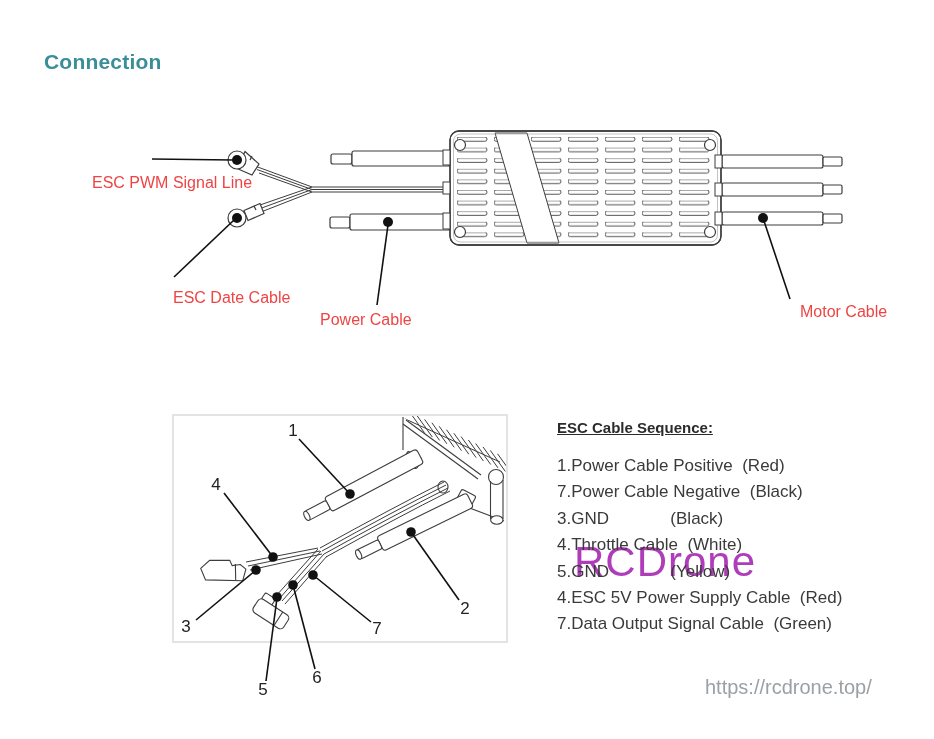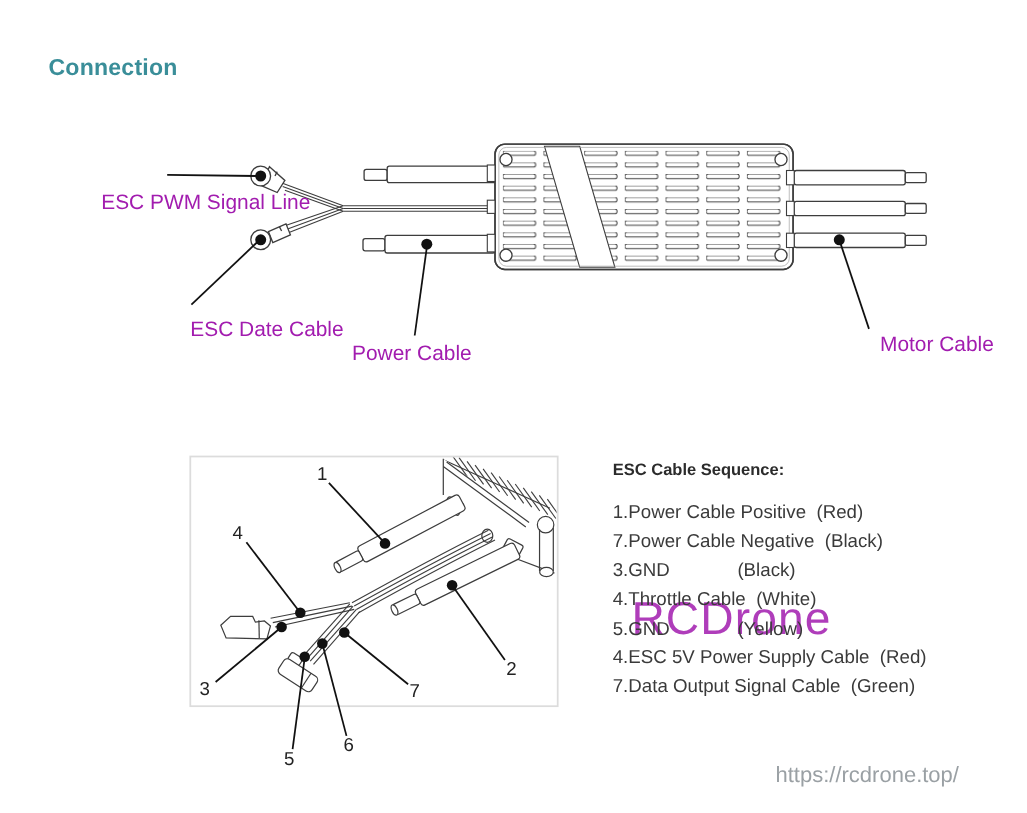--- a/index.html
+++ b/index.html
@@ -1,39 +1,39 @@
 <!DOCTYPE html>
 <html><head>
 <meta charset="utf-8">
 <style>
   html,body{margin:0;padding:0;background:#ffffff;}
   .page{position:relative;width:934px;height:739px;background:#ffffff;overflow:hidden;
         font-family:"Liberation Sans",sans-serif;}
   .page-title{position:absolute;left:44px;top:50px;font-size:21px;font-weight:bold;
         color:#3a8e99;letter-spacing:0.2px;}
   .diagram-svg{position:absolute;left:0;top:0;width:934px;height:739px;}
-  .lbl{position:absolute;font-size:19px;color:#a21caf;white-space:nowrap;}
+  .lbl{position:absolute;font-size:16px;color:#ef4444;white-space:nowrap;}
   .lbl-pwm{left:92px;top:174px;}
   .lbl-date{left:146px;top:289px;margin-left:27px;}
   .lbl-power{left:320px;top:311px;}
   .lbl-motor{left:752px;top:303px;margin-left:48px;}
   .num{position:absolute;font-size:17px;color:#222;transform:translate(-50%,-50%);}
   .num-1{left:293px;top:431px;}
   .num-2{left:465px;top:609px;}
   .num-3{left:186px;top:627px;}
   .num-4{left:216px;top:485px;}
   .num-5{left:263px;top:690px;}
   .num-6{left:317px;top:678px;}
   .num-7{left:377px;top:629px;}
   .watermark{position:absolute;left:574px;top:538px;font-size:42px;color:#a21caf;
         opacity:0.85;letter-spacing:1px;z-index:1;text-align:center;}
   .seq{position:absolute;left:557px;top:419px;z-index:2;}
-  .seq-title{font-size:15px;font-weight:bold;color:#2b2b2b;margin-bottom:17px;}
+  .seq-title{font-size:15px;font-weight:bold;color:#2b2b2b;margin-bottom:17px;text-decoration:underline;}
   .seq-item{font-size:17px;color:#3a3a3a;line-height:26.4px;white-space:pre;}
-  .site-url{position:absolute;left:705px;top:676px;font-size:20px;color:#9aa0a4;z-index:2;margin-top:18px;}
+  .site-url{position:absolute;left:705px;top:676px;font-size:20px;color:#9aa0a4;z-index:2;}
 </style>
 </head>
 <body>
 
 <div class="page">
 
   <div class="page-title">Connection</div>
 
   <svg class="diagram-svg" viewBox="0 0 934 739" xmlns="http://www.w3.org/2000/svg">
     <defs>

